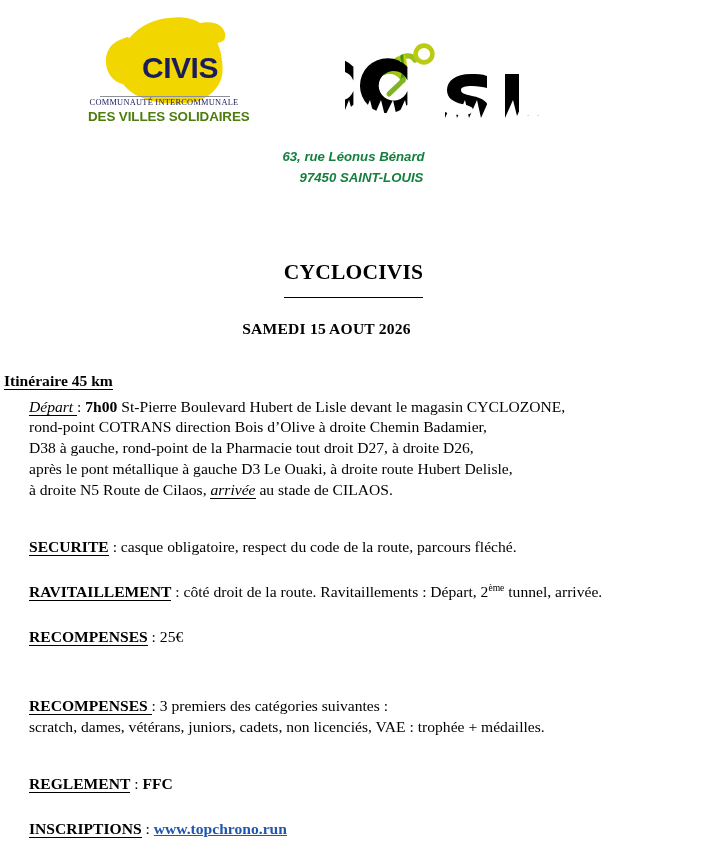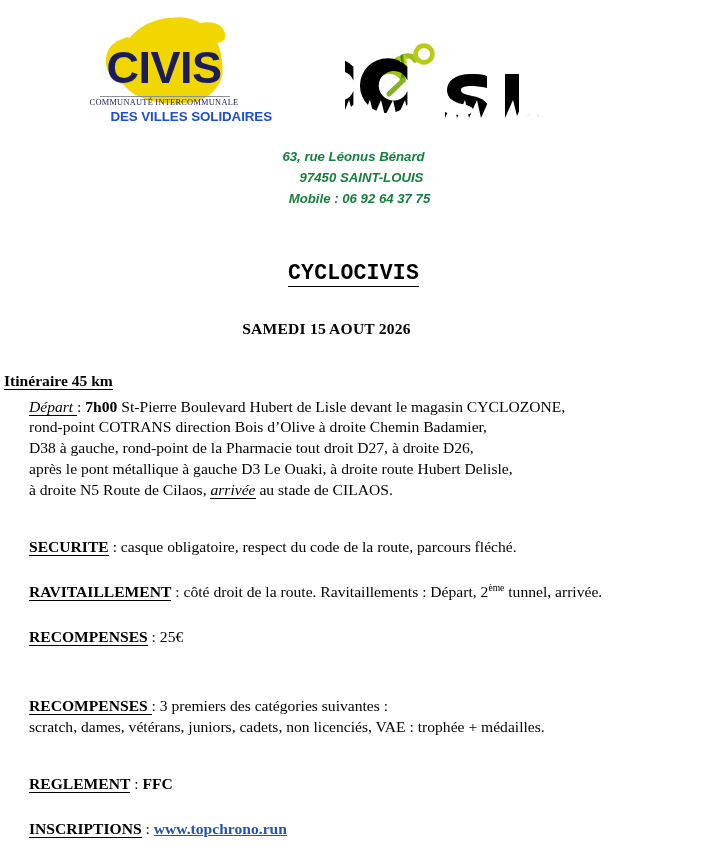--- a/index.html
+++ b/index.html
@@ -64,27 +64,27 @@
     left: 104px;
     top: 4px;
     width: 34px;
     height: 20px;
     background: #f2d600;
     border-radius: 60% 40% 50% 50% / 70% 60% 40% 30%;
     transform: rotate(16deg);
   }
   .civis-word {
     position: absolute;
-    left: 0px;
+    left: 16px;
     top: 27px;
     width: 152px;
     text-align: center;
     font-family: "Liberation Sans", "DejaVu Sans", sans-serif;
     font-weight: bold;
-    font-size: 45px;
+    font-size: 30px;
     line-height: 46px;
     letter-spacing: -0.5px;
     color: #1b1c5c;
   }
   .civis-rule {
     position: absolute;
     left: 12px;
     top: 78px;
     width: 130px;
     height: 1px;
@@ -101,26 +101,26 @@
     font-size: 8.4px;
     letter-spacing: 0.25px;
     color: #1b1c5c;
     white-space: nowrap;
   }
   .civis-tag2 {
     position: absolute;
     left: 0px;
     top: 91px;
     width: 184px;
-    text-align: right;
+    text-align: left;
     font-family: "Liberation Sans", "DejaVu Sans", sans-serif;
     font-weight: bold;
     font-size: 13.4px;
     letter-spacing: -0.1px;
-    color: #1d4ed8;
+    color: #4d7c0f;
     white-space: nowrap;
   }
 
   
   .ccsl-logo {
     position: absolute;
     left: 345px;
     top: 38px;
     width: 200px;
     height: 88px;
@@ -152,22 +152,21 @@
     left: 0;
     top: 260px;
     width: 707px;
     text-align: center;
     font-size: 21.5px;
     font-weight: bold;
     letter-spacing: 0.2px;
   }
   .doc-title span {
     border-bottom: 1.6px solid #000;
-    padding-bottom: 1px;
-    font-family: Liberation Mono, monospace;
+    padding-bottom: 13px;
   }
   .doc-date {
     position: absolute;
     left: 0;
     top: 320px;
     width: 653px;
     text-align: center;
     font-size: 15.6px;
     font-weight: bold;
     letter-spacing: 0.2px;
@@ -286,21 +285,20 @@
 
           <path d="M160 36 l14 0 l0 41 l22 0 l0 13 l-36 0 Z" fill="#000000"></path>
         </g>
       </svg>
     </div>
   </div>
 
   <div class="address">
     <span class="ln l1">63, rue Léonus Bénard</span>
     <span class="ln l2">97450 SAINT-LOUIS</span>
-    <span class="ln l3">Mobile : 06 92 64 37 75</span>
   </div>
 
   <div class="doc-title">
     <span>CYCLOCIVIS</span>
   </div>
   <div class="doc-date">SAMEDI 15 AOUT 2026</div>
 
   <div class="content">
 
     <div class="sec-itineraire">

